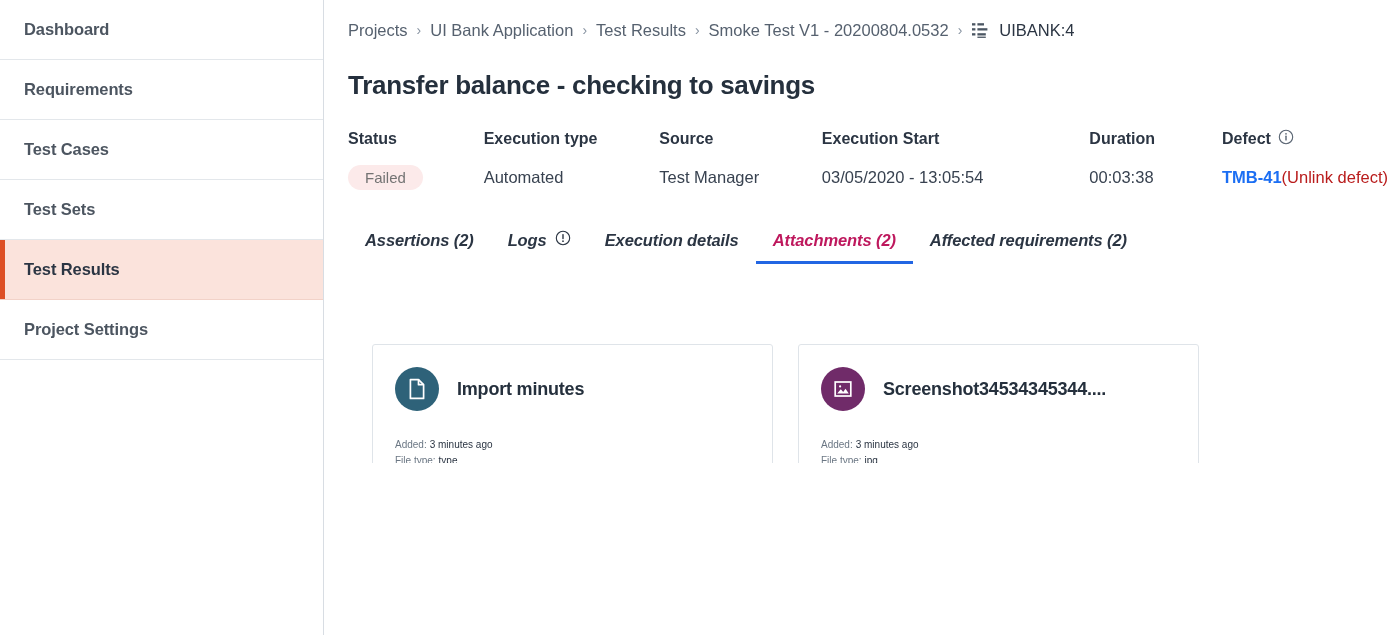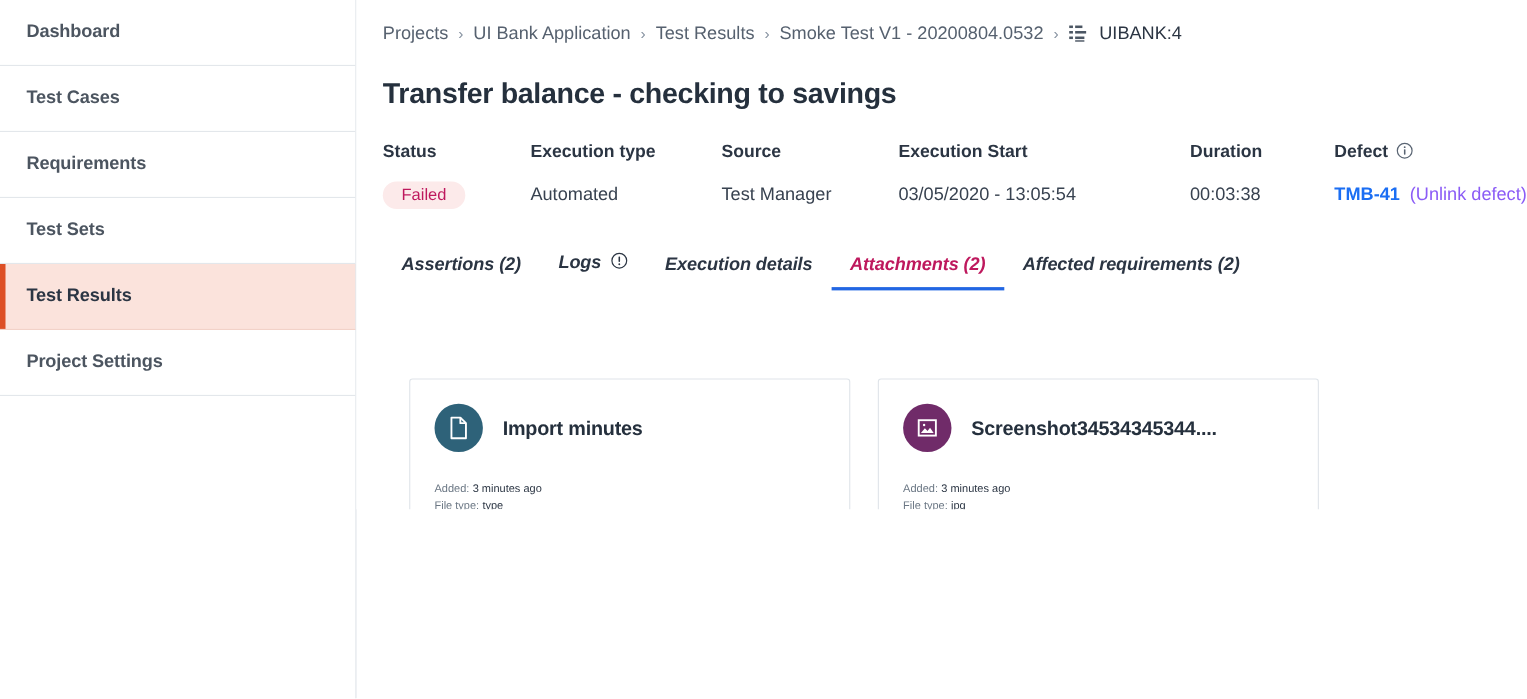--- a/index.html
+++ b/index.html
@@ -114,28 +114,28 @@
     white-space: nowrap;
     display: flex;
     align-items: center;
     height: 26px;
   }
   .badge-failed {
     display: inline-flex;
     align-items: center;
     justify-content: center;
     background: #fceaea;
-    color: #be185d;
+    color: #737373;
     border-radius: 13px;
     font-size: 15px;
     padding: 5px 17px;
     line-height: 1;
   }
   .link-blue { color: #1b6ef3; font-weight: bold; cursor: pointer; }
-  .link-plain { color: #8b5cf6; margin-left: 9px; cursor: pointer; }
+  .link-plain { color: #b91c1c; cursor: pointer; }
 
   .c-status { width: 136px; }
   .c-exectype { width: 176px; }
   .c-source { width: 163px; }
   .c-execstart { width: 224px; }
   .c-duration { width: 133px; margin-left: 44px; }
   .c-defect { width: auto; }
 
   
   .tabs {
@@ -215,24 +215,24 @@
 </head>
 <body>
 
 <div class="app">
 
   <nav class="sidebar">
     <div class="nav-item">
       <span>Dashboard</span>
     </div>
     <div class="nav-item">
+      <span>Requirements</span>
+    </div>
+    <div class="nav-item">
       <span>Test Cases</span>
-    </div>
-    <div class="nav-item">
-      <span>Requirements</span>
     </div>
     <div class="nav-item">
       <span>Test Sets</span>
     </div>
     <div class="nav-item active">
       <span>Test Results</span>
     </div>
     <div class="nav-item">
       <span>Project Settings</span>
     </div>

